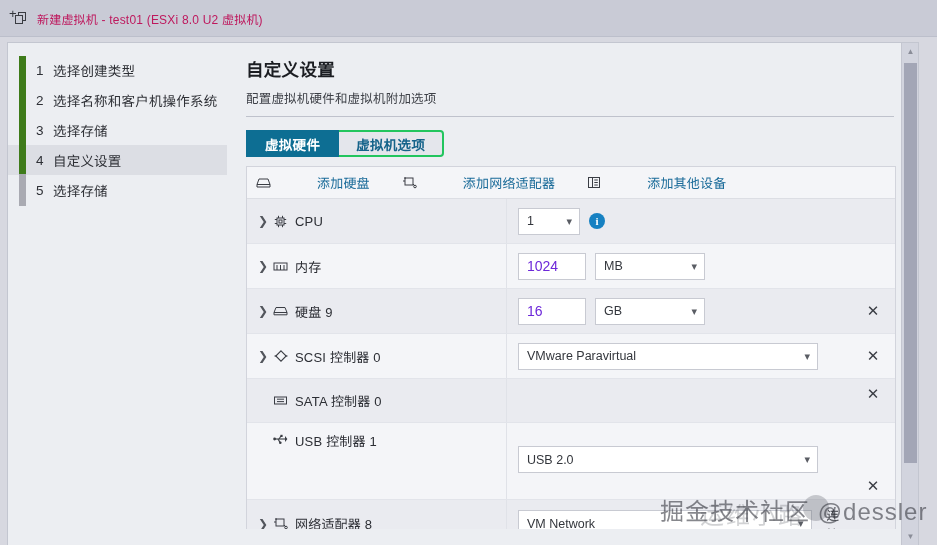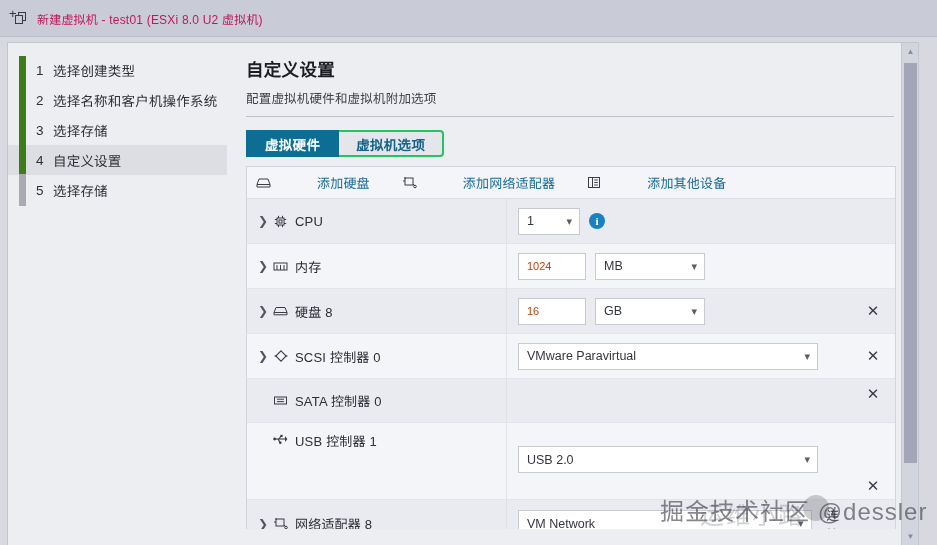--- a/index.html
+++ b/index.html
@@ -265,22 +265,22 @@
     user-select: none;
   }
 
   
   .tbox {
     height: 27px;
     background: #ffffff;
     border: 1px solid #c8cad2;
     display: flex; align-items: center;
     padding: 0 8px;
-    font-size: 11px;
-    color: #c2410c;
+    font-size: 14px;
+    color: #6d28d9;
     cursor: text;
   }
   .sel {
     height: 27px;
     background: #ffffff;
     border: 1px solid #c8cad2;
     display: flex; align-items: center;
     justify-content: space-between;
     padding: 0 7px 0 8px;
     font-size: 12.5px;
@@ -518,21 +518,21 @@
 
             <div class="hw-row alt">
               <div class="row-label">
                 <span class="chev">❯</span>
                 <span class="row-icon">
                   <svg width="15" height="12" viewBox="0 0 15 12">
                     <path d="M1 7.5 L3 2.5 L12 2.5 L14 7.5 L14 9.8 L1 9.8 Z" fill="none" stroke="#3a3d44" stroke-width="1"></path>
                     <line x1="1" y1="7.5" x2="14" y2="7.5" stroke="#3a3d44" stroke-width="1"></line>
                   </svg>
                 </span>
-                <span>硬盘 8</span>
+                <span>硬盘 9</span>
               </div>
               <div class="row-ctl">
                 <div class="tbox w-num">16</div>
                 <div class="sel w-unit">
                   <span>GB</span>
                   <span class="caret">▾</span>
                 </div>
               </div>
               <div class="row-x">✕</div>
             </div>

